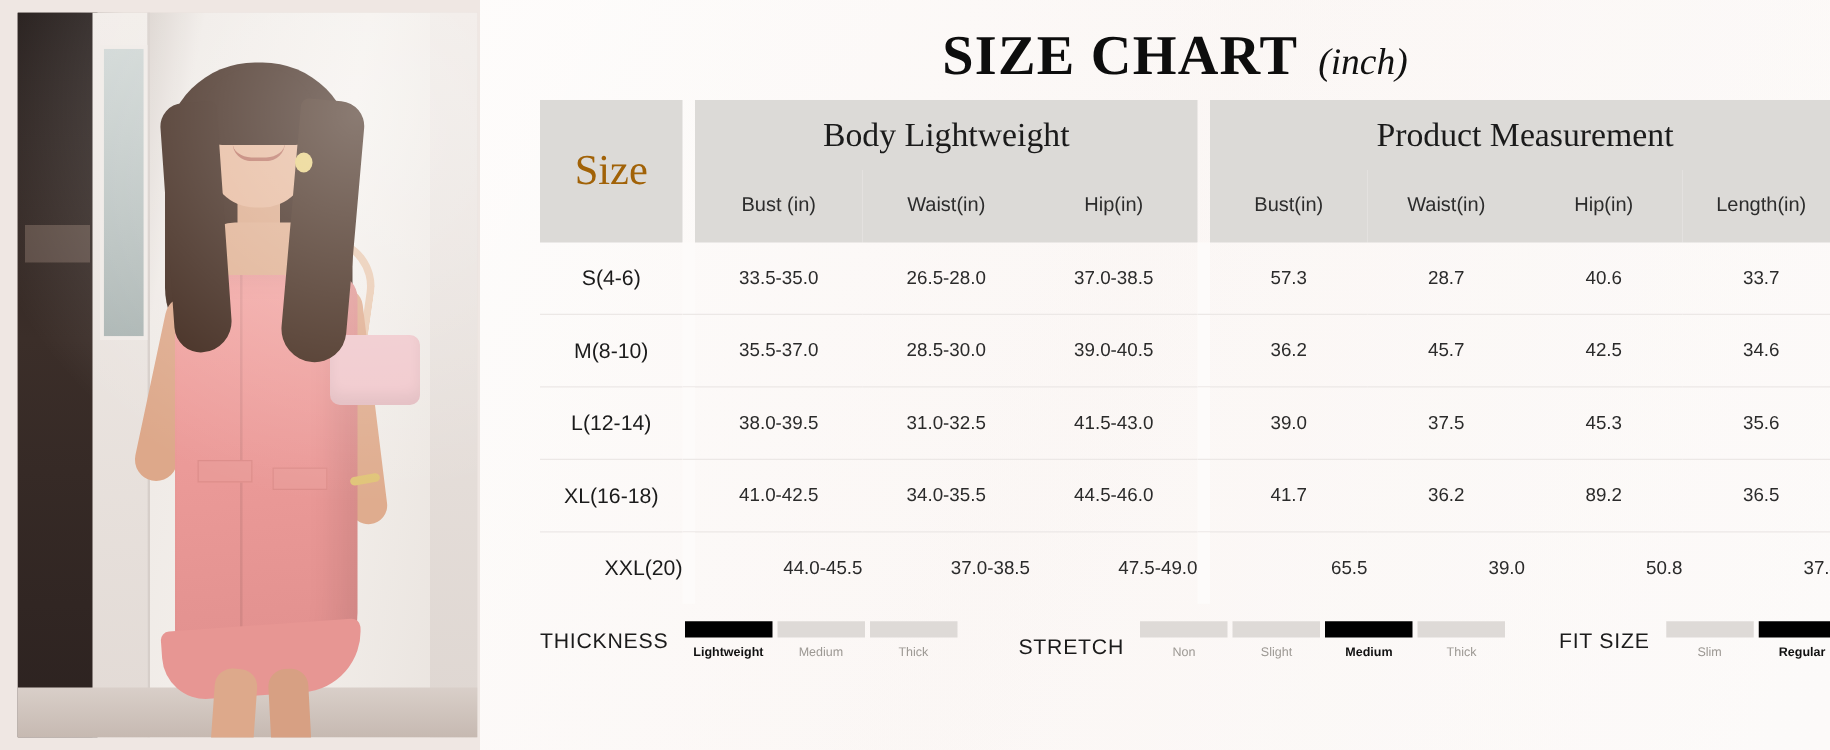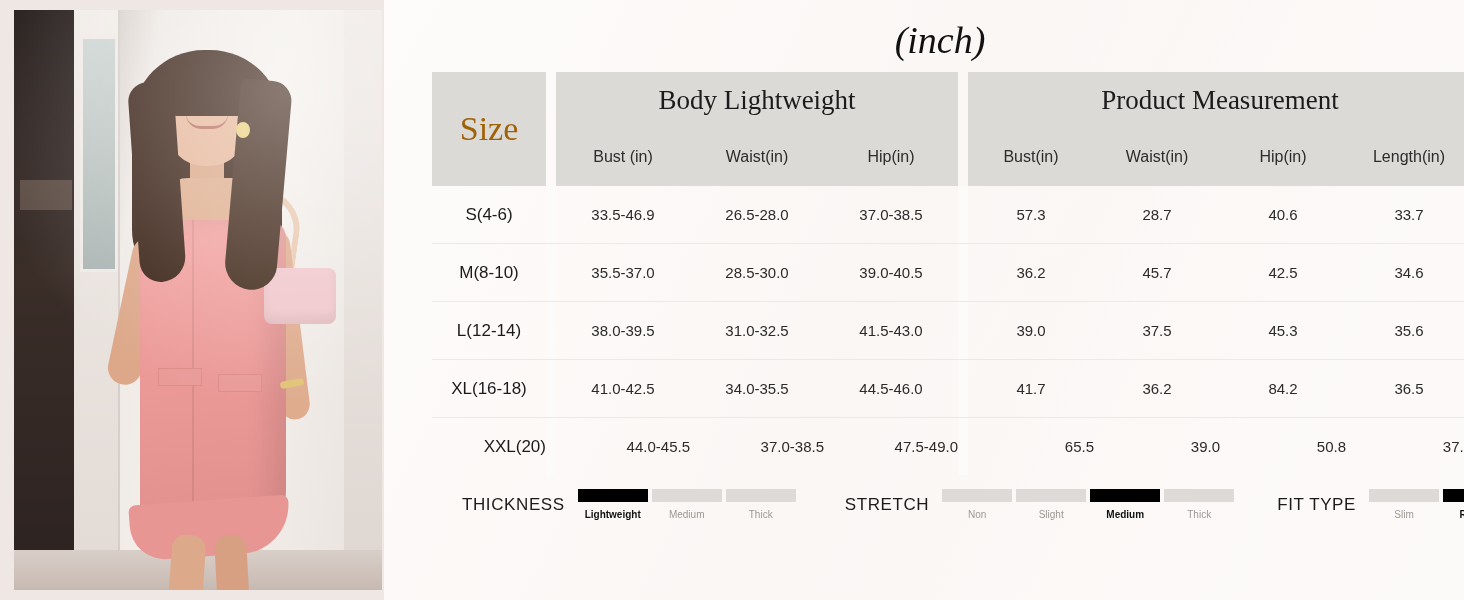--- a/index.html
+++ b/index.html
@@ -171,21 +171,21 @@
     gap:16px;
     padding-top:18px;padding-bottom:10px;
     margin-right:18px;
   }
   .title-main{
     font-family:"Liberation Serif", serif;
     font-size:45px;font-weight:700;letter-spacing:1px;color:#0d0d0d;
   }
   .title-unit{
     font-family:"Liberation Serif", serif;
-    font-style:italic;font-size:38px;color:#111;
+    font-style:italic;font-size:30px;color:#111;
   }
 
   table.size-table{
     position:relative;
     border-collapse:separate;
     border-spacing:0;
     width:1016px;
     margin-left:6px;
     table-layout:fixed;
   }
@@ -223,42 +223,42 @@
   tr.data-row:last-child td{border-bottom:none;text-align:right;}
 
   
   .meters{
     position:relative;
     display:flex;align-items:flex-start;
     margin-left:6px;
     margin-top:14px;
     width:1016px;
   }
-  .meter-block{display:flex;align-items:flex-start;margin-left:30px;}
+  .meter-block{display:flex;align-items:flex-start;}
   .meter-label{
     font-size:17px;letter-spacing:.6px;color:#1b1b1b;
     padding-top:6px;
     white-space:nowrap;
   }
   .meter-bars{display:flex;margin-left:12px;}
   .seg{
     width:72px;
     display:flex;flex-direction:column;align-items:center;
     margin-right:2px;
   }
   .seg .bar{
     width:70px;height:13px;background:#dedad7;
   }
   .seg.on .bar{background:#000;}
   .seg .cap{
     margin-top:7px;
     font-size:10px;color:#9c9893;white-space:nowrap;
   }
   .seg.on .cap{color:#111;font-weight:700;}
-  .mg-1{margin-left:46px;}
+  .mg-1{margin-left:46px;align-items:flex-end;}
   .mg-2{margin-left:40px;}
 </style>
 </head>
 <body>
 
 <div class="page">
 
   <div class="photo-panel">
     <div class="photo-frame">
       <div class="wall"></div>
@@ -292,20 +292,21 @@
         <div class="hair-side-r"></div>
         <div class="earring"></div>
       </div>
       <div class="photo-glow"></div>
     </div>
   </div>
 
   <div class="chart-panel">
 
     <div class="title-row">
+      <span class="title-main">SIZE CHART</span>
       <span class="title-unit">(inch)</span>
     </div>
 
     <table class="size-table">
       <colgroup>
         <col style="width:114px">
         <col style="width:10px">
         <col style="width:134px">
           <col style="width:134px">
           <col style="width:134px">
@@ -329,21 +330,21 @@
           <td class="hdr-sub">Hip(in)</td>
           <td class="hdr-sub">Bust(in)</td>
           <td class="hdr-sub">Waist(in)</td>
           <td class="hdr-sub">Hip(in)</td>
           <td class="hdr-sub">Length(in)</td>
         </tr>
 
         <tr class="data-row">
           <td class="size-cell">S(4-6)</td>
           <td class="sep"></td>
-          <td class="val">33.5-46.9</td>
+          <td class="val">33.5-35.0</td>
           <td class="val">26.5-28.0</td>
           <td class="val">37.0-38.5</td>
           <td class="sep"></td>
           <td class="val">57.3</td>
           <td class="val">28.7</td>
           <td class="val">40.6</td>
           <td class="val">33.7</td>
         </tr>
 
         <tr class="data-row">
@@ -374,21 +375,21 @@
 
         <tr class="data-row">
           <td class="size-cell">XL(16-18)</td>
           <td class="sep"></td>
           <td class="val">41.0-42.5</td>
           <td class="val">34.0-35.5</td>
           <td class="val">44.5-46.0</td>
           <td class="sep"></td>
           <td class="val">41.7</td>
           <td class="val">36.2</td>
-          <td class="val">84.2</td>
+          <td class="val">89.2</td>
           <td class="val">36.5</td>
         </tr>
 
         <tr class="data-row">
           <td class="size-cell">XXL(20)</td>
           <td class="sep"></td>
           <td class="val">44.0-45.5</td>
           <td class="val">37.0-38.5</td>
           <td class="val">47.5-49.0</td>
           <td class="sep"></td>
@@ -436,21 +437,21 @@
             <div class="cap">Medium</div>
           </div>
           <div class="seg">
             <div class="bar"></div>
             <div class="cap">Thick</div>
           </div>
         </div>
       </div>
 
       <div class="meter-block mg-2">
-        <div class="meter-label">FIT TYPE</div>
+        <div class="meter-label">FIT SIZE</div>
         <div class="meter-bars">
           <div class="seg">
             <div class="bar"></div>
             <div class="cap">Slim</div>
           </div>
           <div class="seg on">
             <div class="bar"></div>
             <div class="cap">Regular</div>
           </div>
 

